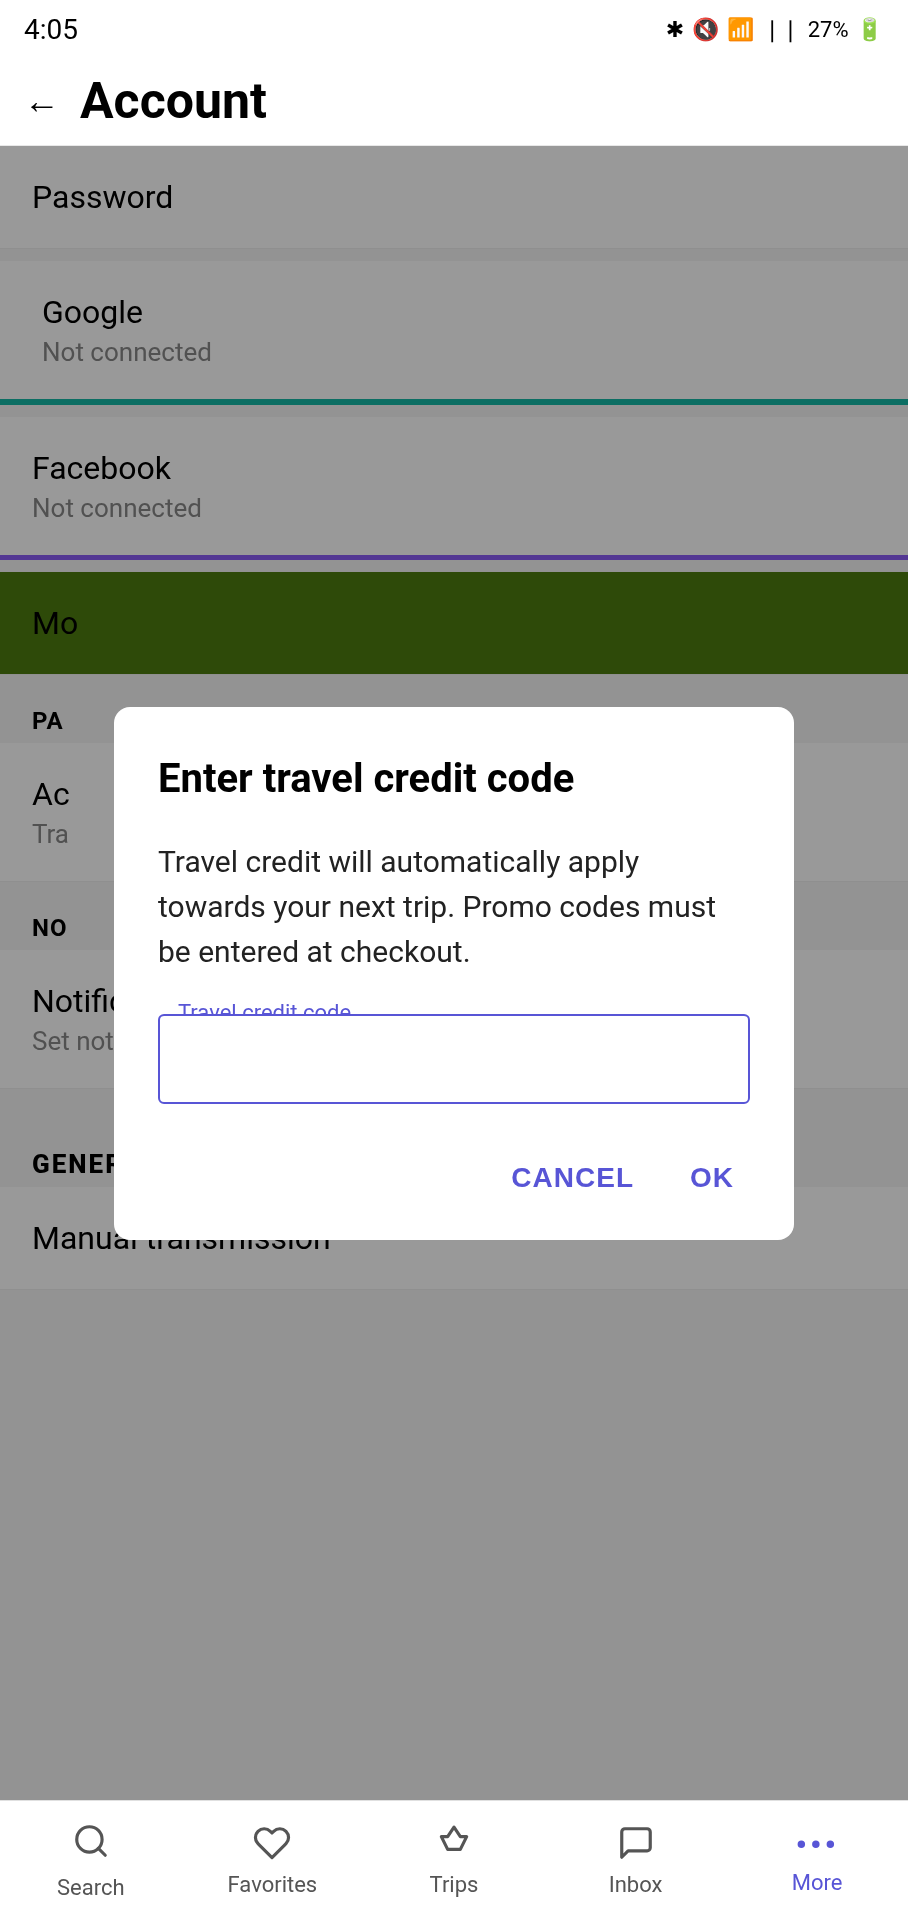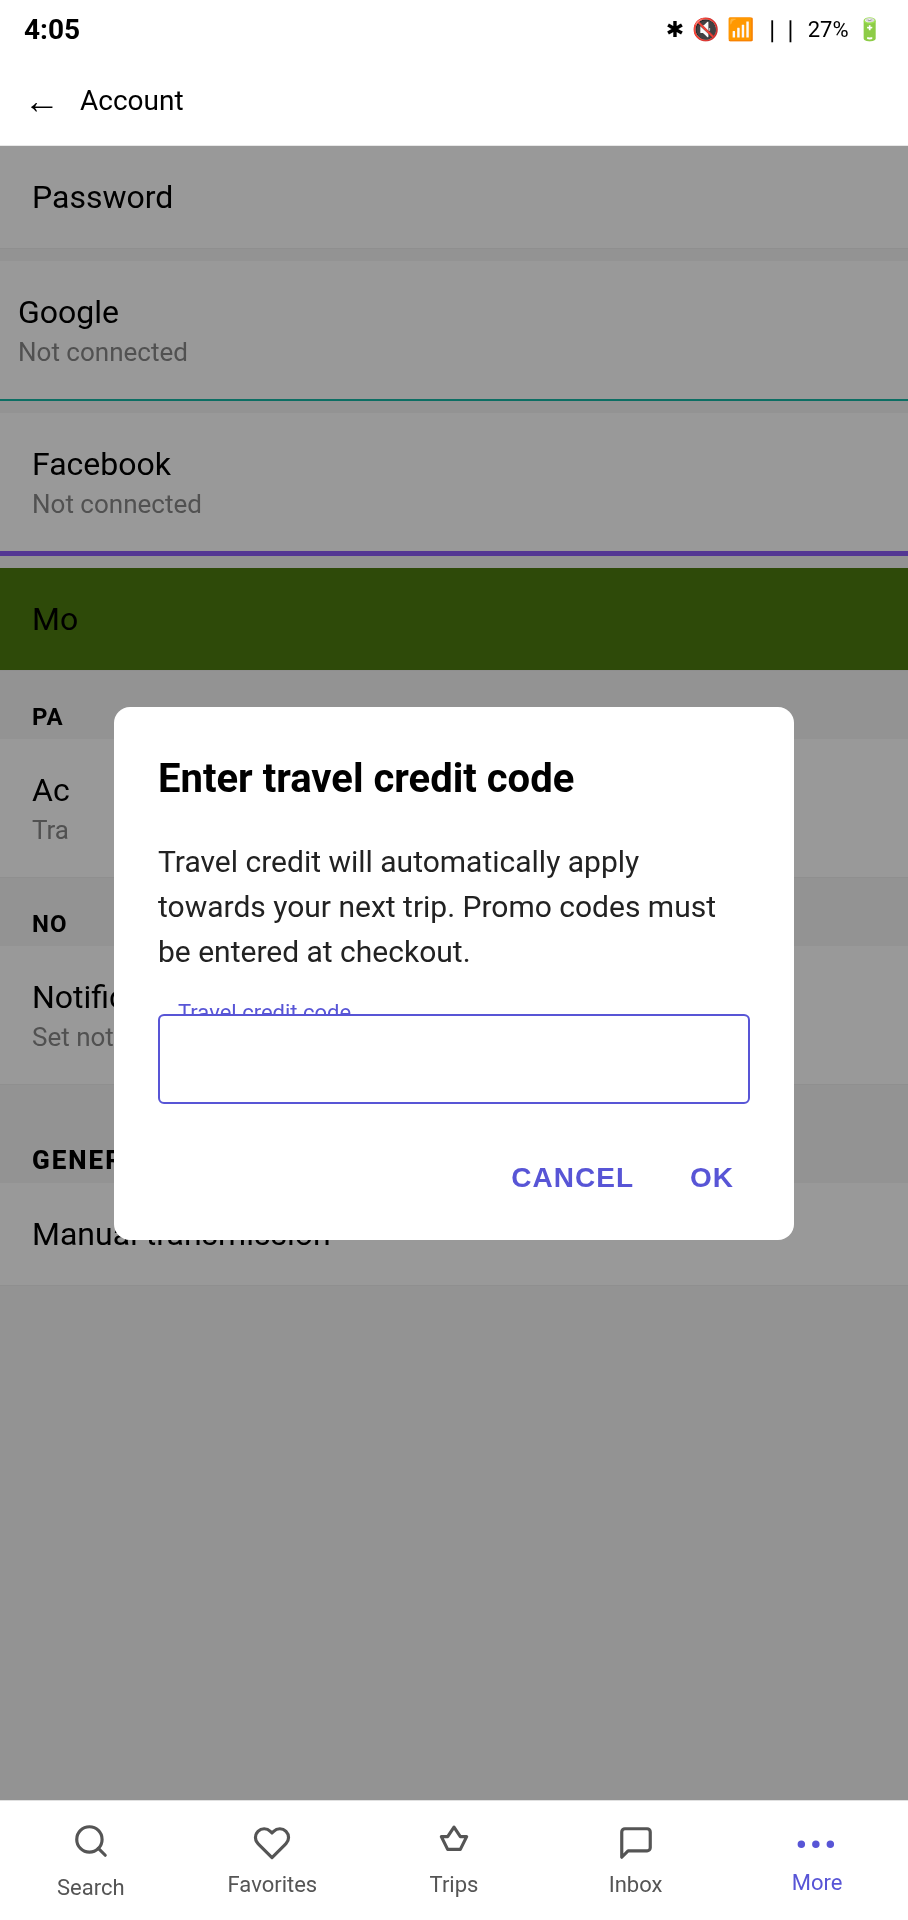--- a/index.html
+++ b/index.html
@@ -18,21 +18,21 @@
     .status-bar {
       display: flex;
       justify-content: space-between;
       align-items: center;
       padding: 10px 24px 8px;
       background: #fff;
       height: 56px;
     }
     .status-time {
       font-size: 28px;
-      font-weight: 700;
+      font-weight: 400;
       color: #000;
     }
     .status-icons {
       display: flex;
       align-items: center;
       gap: 8px;
       font-size: 22px;
       color: #000;
     }
     .battery-text {
@@ -49,22 +49,22 @@
       border-bottom: 1px solid #e8e8e8;
       height: 90px;
     }
     .back-arrow {
       font-size: 36px;
       margin-right: 20px;
       color: #000;
       cursor: pointer;
     }
     .header-title {
-      font-size: 28px;
-      font-weight: 400;
+      font-size: 50px;
+      font-weight: 700;
       color: #000;
     }
 
     
     .main-content {
       background: #f5f5f5;
       height: calc(1920px - 56px - 90px - 120px);
       overflow: hidden;
       position: relative;
     }
@@ -228,21 +228,21 @@
 </div>
 
 <div class="main-content">
 
   <div style="background:#fff; padding: 32px 32px; border-bottom: 1px solid #eee;">
     <div class="section-item-title">Password</div>
   </div>
 
   <div style="height:12px; background:#f5f5f5;"></div>
 
-  <div style="background:#fff; padding: 32px 18px; border-bottom: 2px solid #14b8a6;">
+  <div style="background:#fff; padding: 32px 42px; border-bottom: 6px solid #14b8a6;">
     <div class="section-item-title">Google</div>
     <div class="section-item-sub">Not connected</div>
   </div>
 
   <div style="height:12px; background:#f5f5f5;"></div>
 
   <div style="background:#fff; padding: 32px 32px; border-bottom: 5px solid #8b5cf6;">
     <div class="section-item-title">Facebook</div>
     <div class="section-item-sub">Not connected</div>
   </div>

